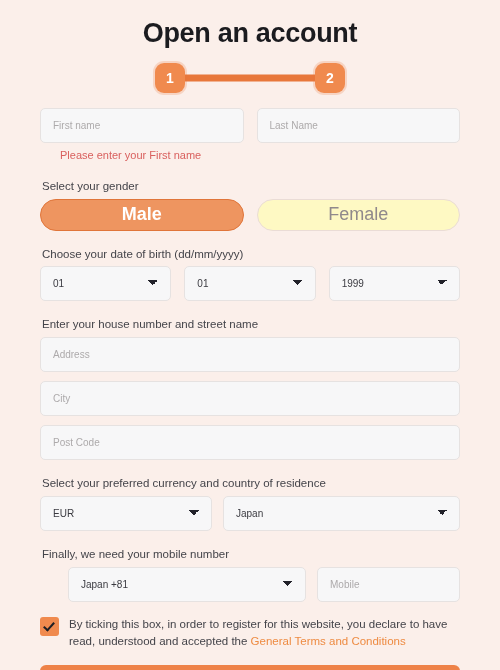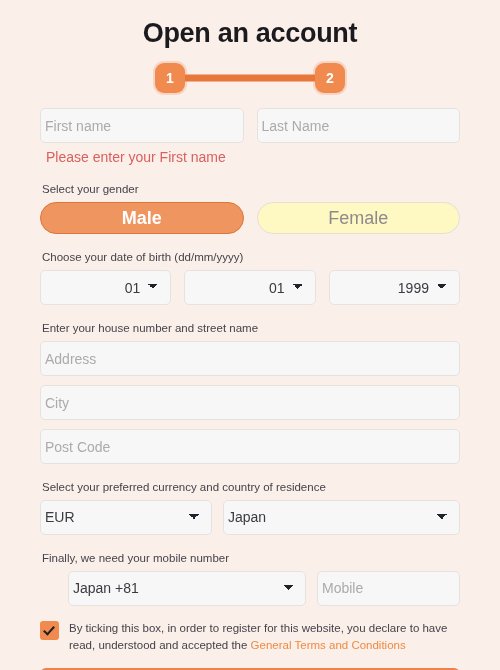--- a/index.html
+++ b/index.html
@@ -81,22 +81,22 @@
     display: flex;
     gap: 13px;
   }
   .field {
     box-sizing: border-box;
     width: 100%;
     height: 35px;
     background: #F7F7F8;
     border: 1px solid #E6E2E1;
     border-radius: 5px;
-    padding: 0 4px;
-    font-size: 14px;
+    padding: 0 12px;
+    font-size: 10px;
     font-family: "Liberation Sans", sans-serif;
     color: #3A3A40;
     outline: none;
   }
   .field::placeholder { color: #ADAAAB; }
 
   select.field {
     appearance: none;
     -webkit-appearance: none;
     background-image:
@@ -109,23 +109,23 @@
     background-repeat: no-repeat;
     padding-right: 30px;
     cursor: pointer;
   }
 
   .section { margin-top: 12px; }
 
   
   .names { margin-top: 14px; }
   .error {
-    font-size: 14px;
+    font-size: 11px;
     color: #D9605E;
-    margin: 6px 0 0 6px;
+    margin: 6px 0 0 20px;
     line-height: 1.2;
   }
 
   
   .gender-row { display: flex; gap: 13px; }
   .gender-btn {
     flex: 1;
     height: 32px;
     border-radius: 17px;
     font-size: 18px;
@@ -143,21 +143,21 @@
     font-weight: bold;
   }
   .gender-btn.unselected {
     background: #fef9c3;
     border: 1.5px solid #EADCD6;
     color: #90898B;
   }
 
   
   .dob-row { display: flex; gap: 13px; }
-  .dob-row > select { flex: 1; text-align: right; }
+  .dob-row > select { flex: 1; }
 
   
   .stack > .field { margin-bottom: 9px; }
   .stack > .field:last-child { margin-bottom: 0; }
 
   
   .cc-row { display: flex; gap: 11px; }
   .cc-row .cur { width: 172px; flex: none; }
   .cc-row .cty { flex: 1; }
 

